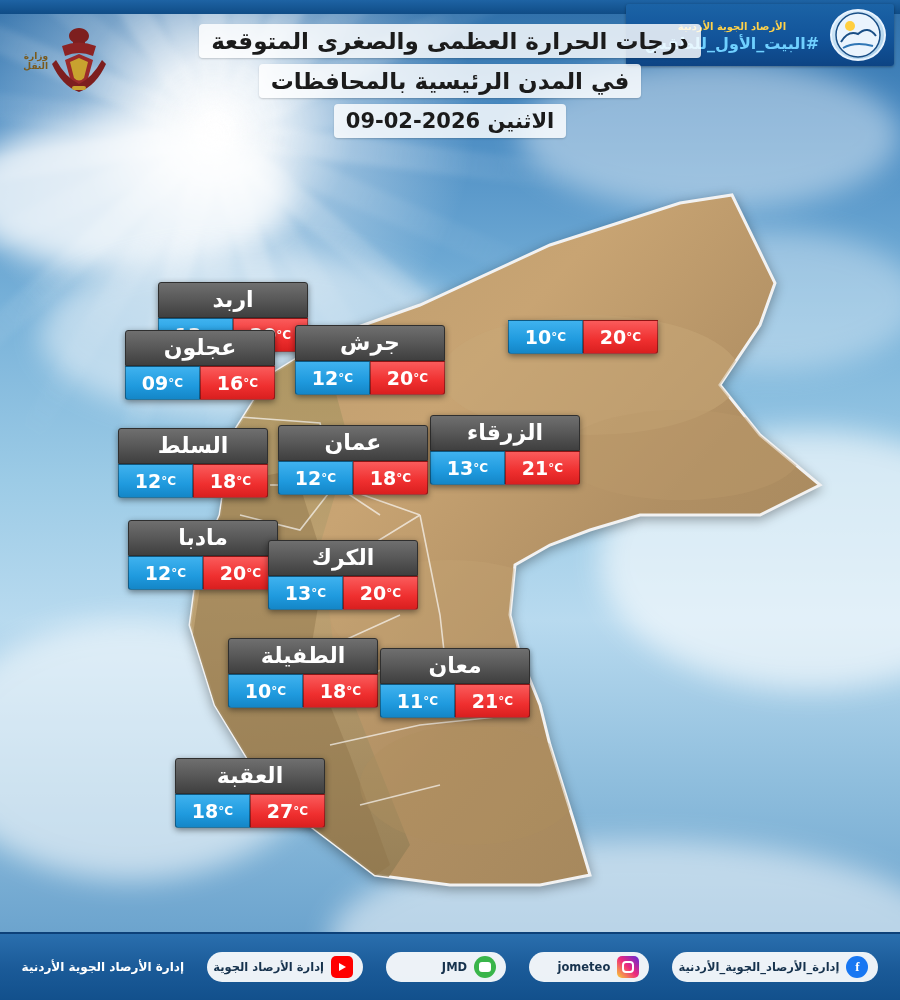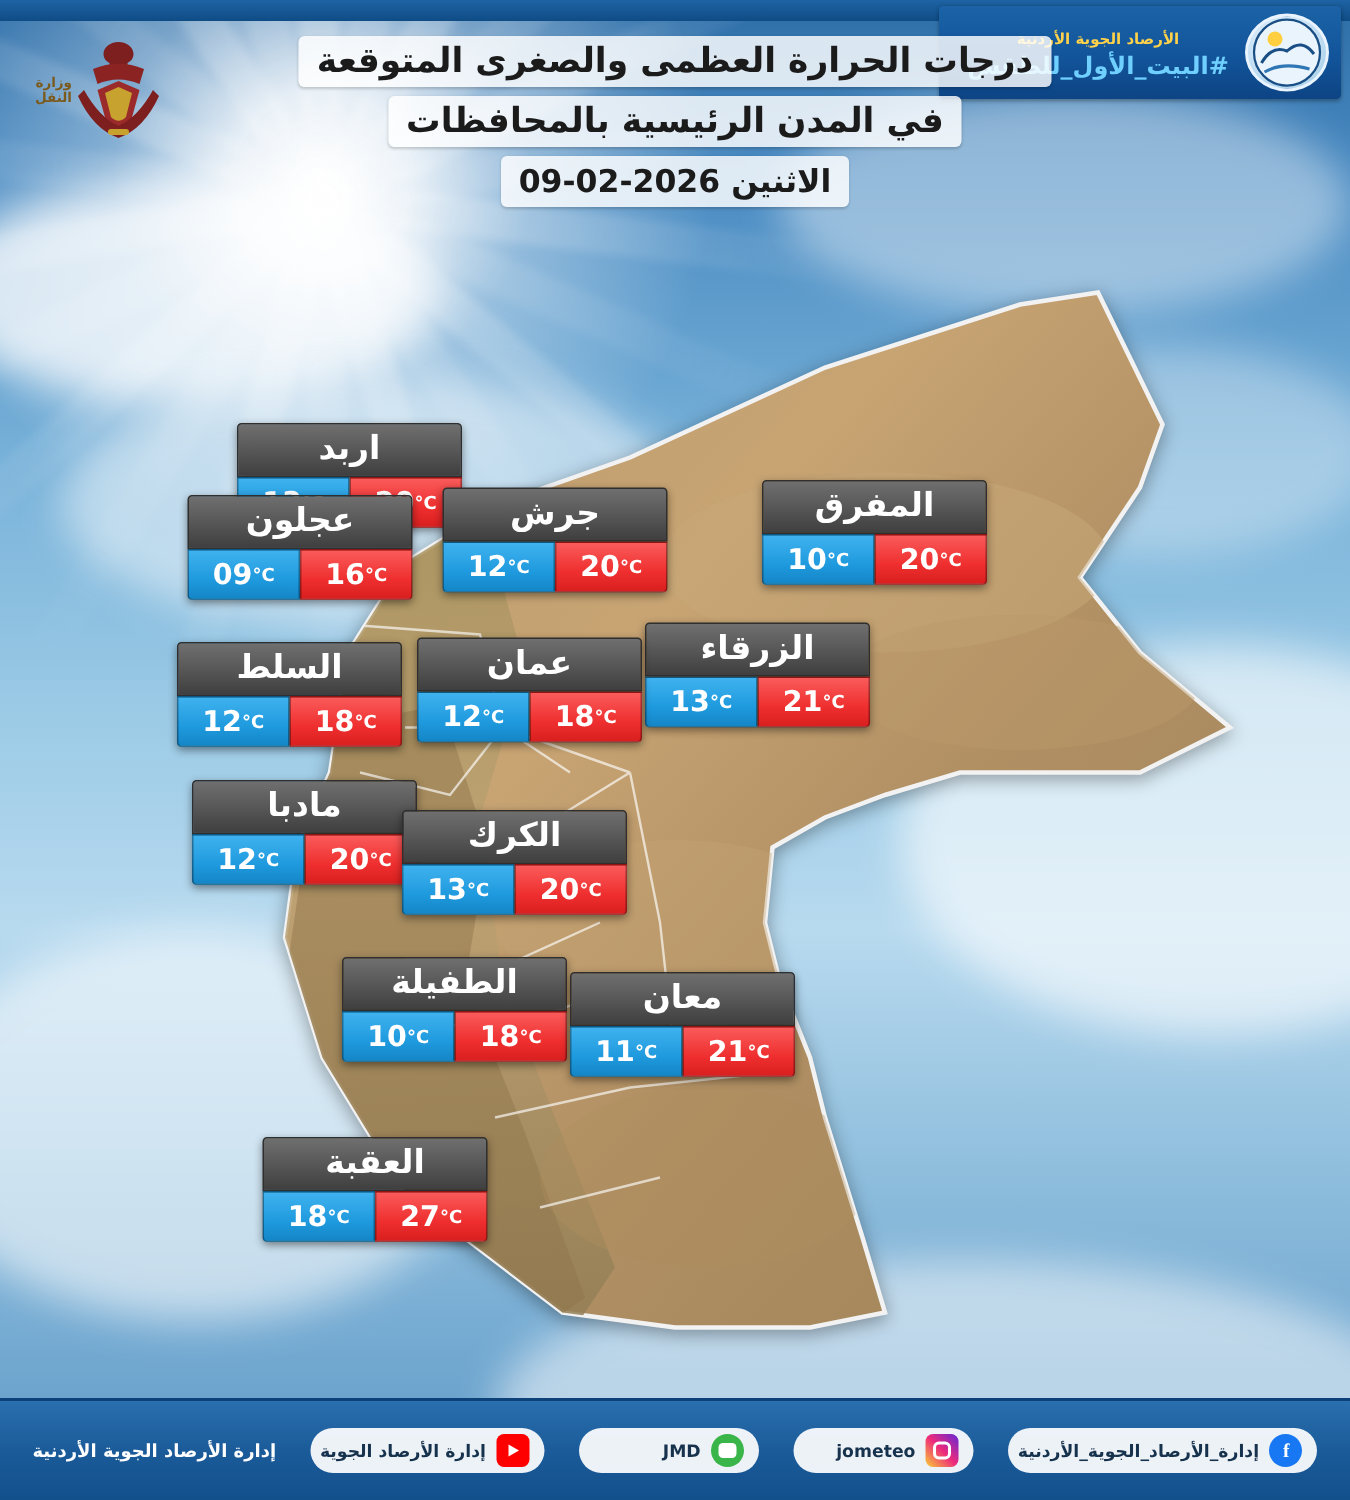--- a/index.html
+++ b/index.html
@@ -287,21 +287,20 @@
         </div>
       </div>
       <div class="city" style="left: 295px; top: 325px;">
         <div class="name">جرش</div>
         <div class="temps">
           <div class="t tmax"><span>20</span><span class="deg">°C</span></div>
           <div class="t tmin"><span>12</span><span class="deg">°C</span></div>
         </div>
       </div>
       <div class="city" style="left: 508px; top: 320px;">
-        <div class="name">المفرق</div>
         <div class="temps">
           <div class="t tmax"><span>20</span><span class="deg">°C</span></div>
           <div class="t tmin"><span>10</span><span class="deg">°C</span></div>
         </div>
       </div>
       <div class="city" style="left: 430px; top: 415px;">
         <div class="name">الزرقاء</div>
         <div class="temps">
           <div class="t tmax"><span>21</span><span class="deg">°C</span></div>
           <div class="t tmin"><span>13</span><span class="deg">°C</span></div>

